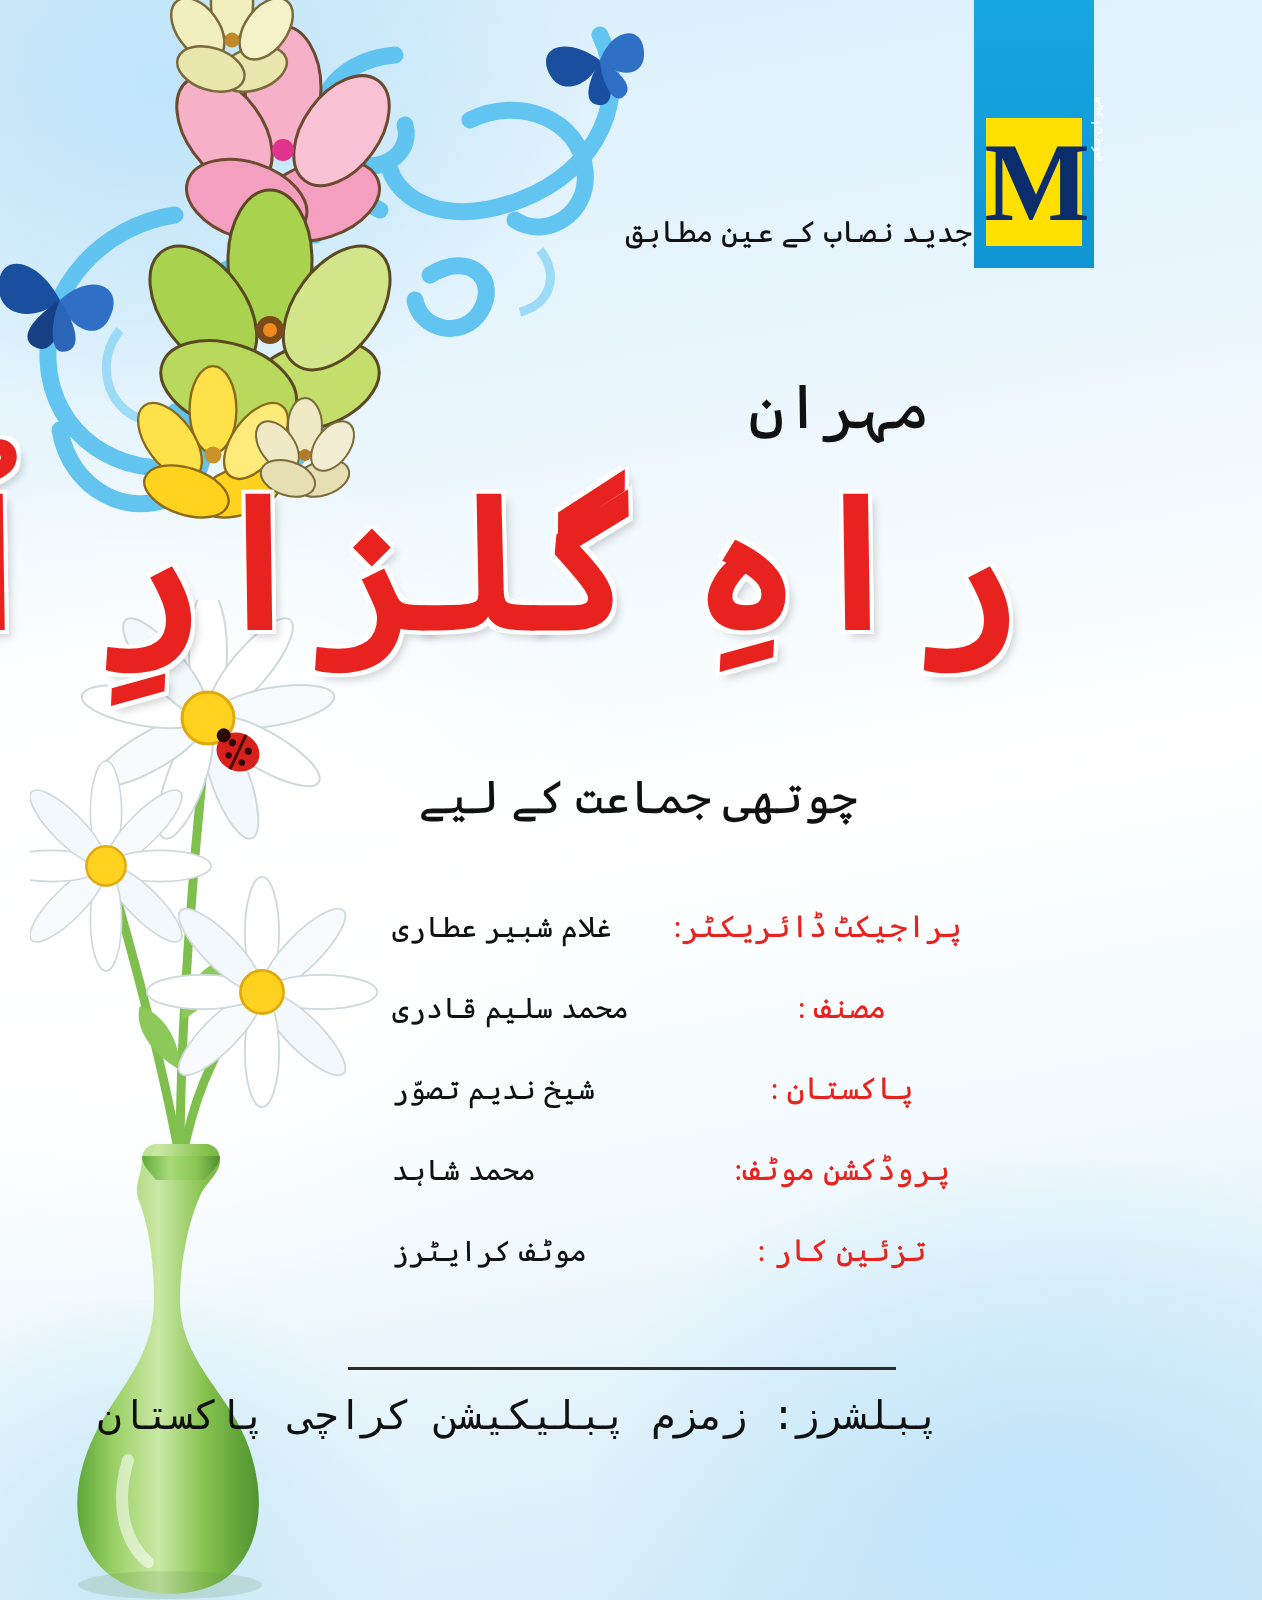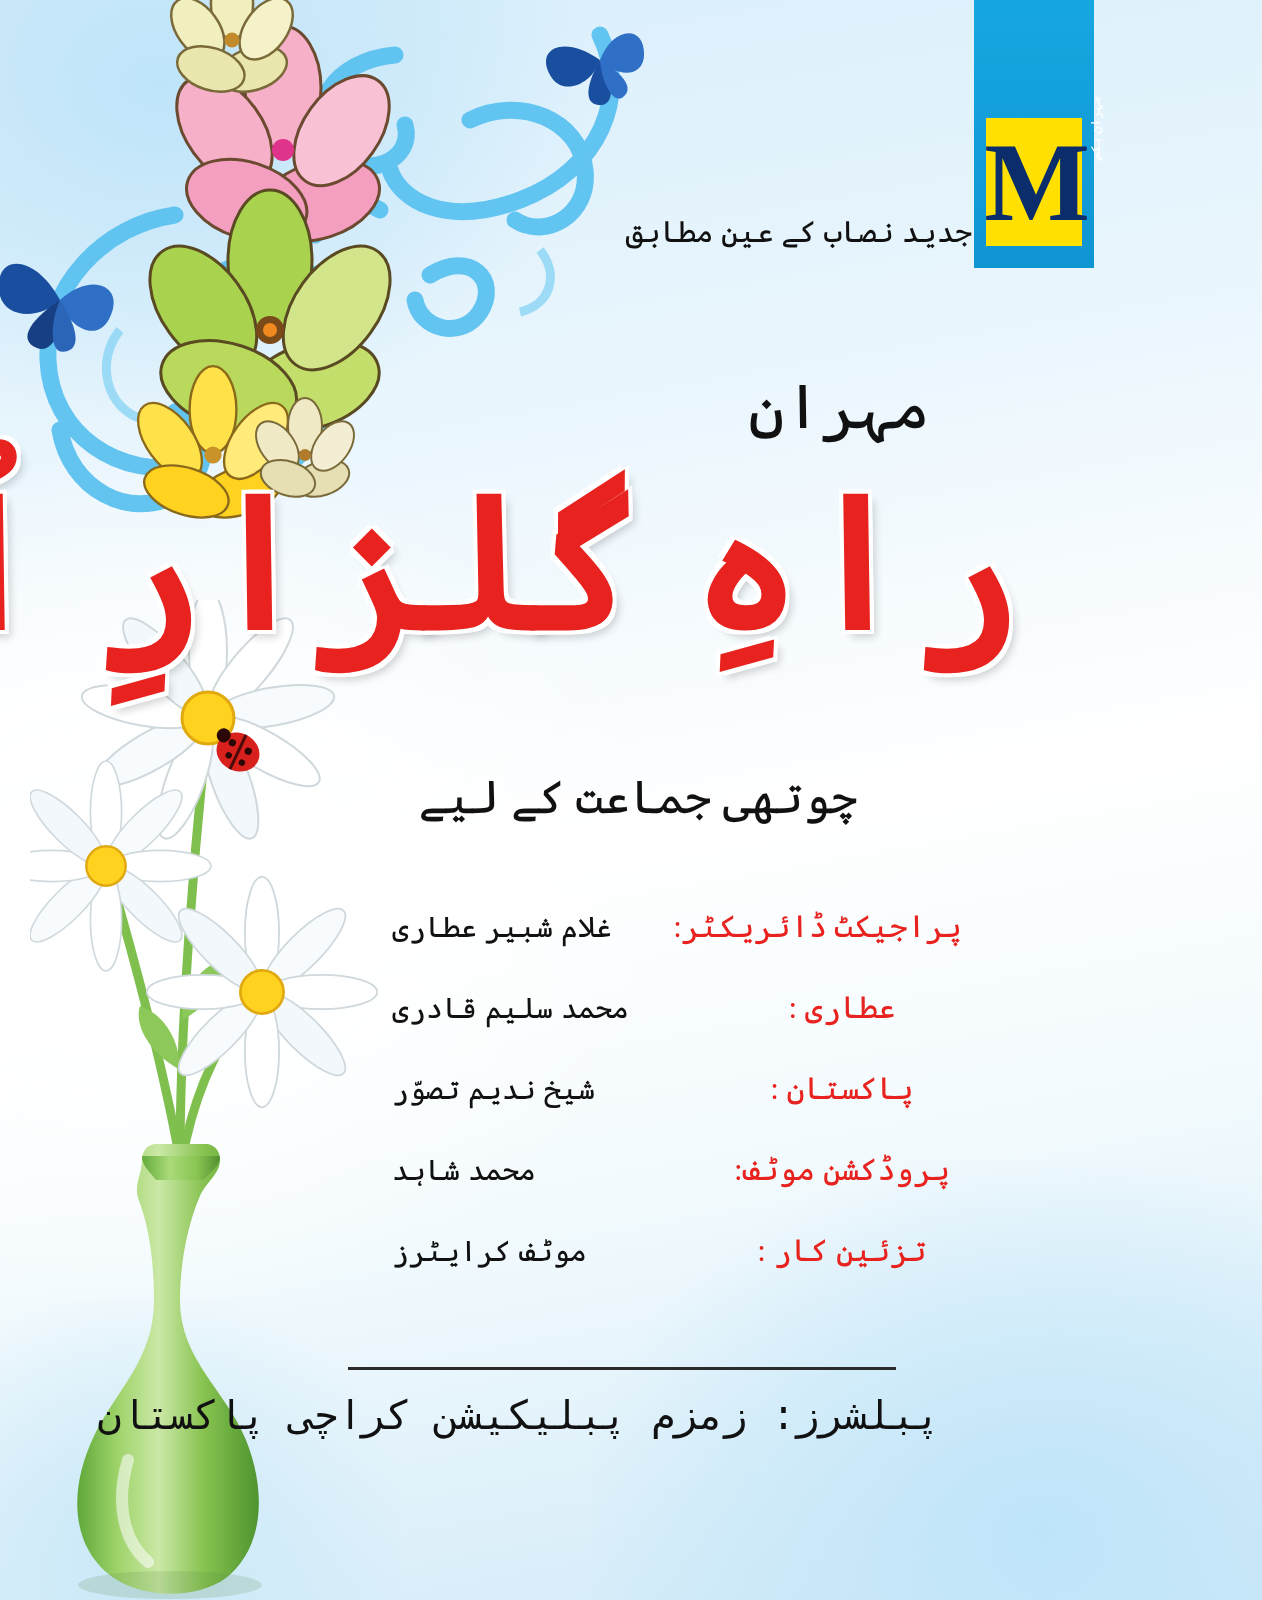--- a/index.html
+++ b/index.html
@@ -402,21 +402,21 @@
   <div class="series-name">مہران</div>
   <div class="main-title">راہِ گلزارِ اُردُو</div>
   <div class="subtitle">چوتھی جماعت کے لیے</div>
 
   <div class="credits">
     <div class="credit-row">
       <div class="credit-role">پراجیکٹ ڈائریکٹر:</div>
       <div class="credit-name">غلام شبیر عطاری</div>
     </div>
     <div class="credit-row">
-      <div class="credit-role">عطاری :</div>
+      <div class="credit-role">مصنف :</div>
       <div class="credit-name">محمد سلیم قادری</div>
     </div>
     <div class="credit-row">
       <div class="credit-role">پاکستان :</div>
       <div class="credit-name">شیخ ندیم تصوّر</div>
     </div>
     <div class="credit-row">
       <div class="credit-role">پروڈکشن موٹف:</div>
       <div class="credit-name">محمد شاہد</div>
     </div>

